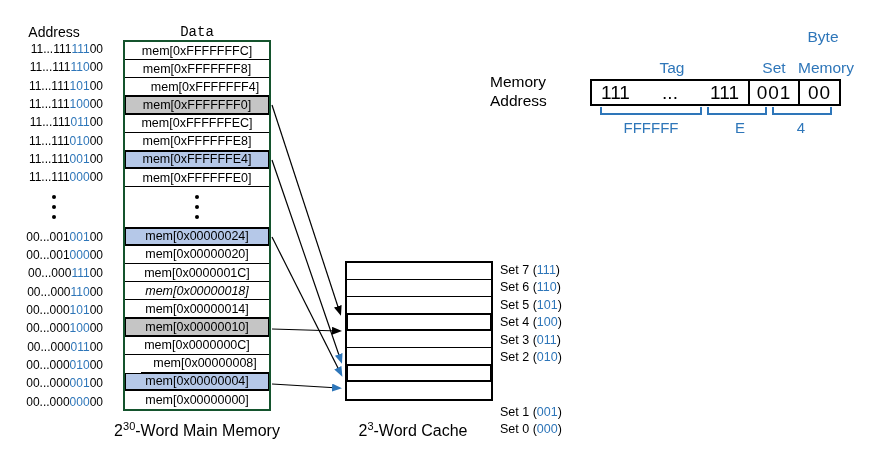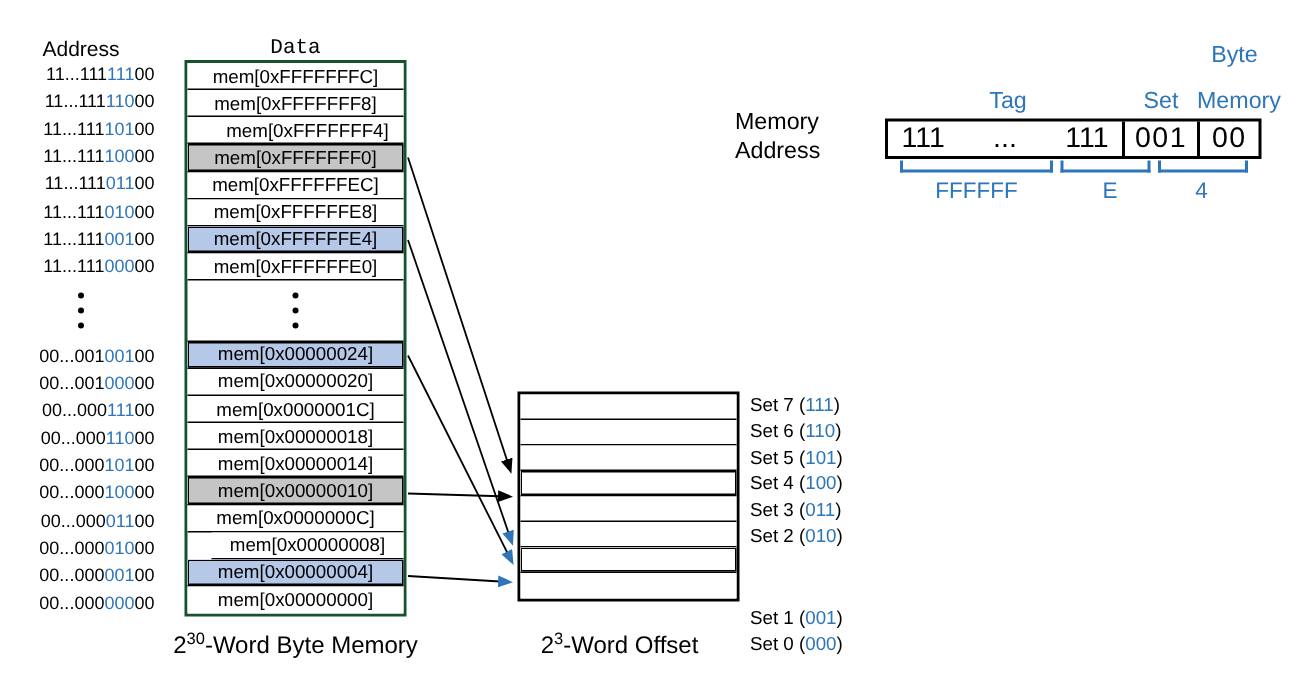--- a/index.html
+++ b/index.html
@@ -193,21 +193,21 @@
       <div class="ell-row" style="height: 41px;">
         <div class="dots">
           <div class="dot"></div>
           <div class="dot"></div>
           <div class="dot"></div>
         </div>
       </div>
       <div class="m-row hl-blue" style="height: 18.33px;">mem[0x00000024]</div>
       <div class="m-row" style="height: 18.33px;">mem[0x00000020]</div>
       <div class="m-row" style="height: 18.33px;">mem[0x0000001C]</div>
-      <div class="m-row" style="height: 18.33px;">mem[0x00000018]</div>
+      <div class="m-row" style="height: 18.33px; font-style: italic;">mem[0x00000018]</div>
       <div class="m-row" style="height: 18.33px;">mem[0x00000014]</div>
       <div class="m-row hl-gray" style="height: 18.33px;">mem[0x00000010]</div>
       <div class="m-row" style="height: 18.33px;">mem[0x0000000C]</div>
       <div class="m-row" style="height: 18.33px; margin-left: 16px;">mem[0x00000008]</div>
       <div class="m-row hl-blue" style="height: 18.33px;">mem[0x00000004]</div>
       <div class="m-row" style="height: 18.33px;">mem[0x00000000]</div>
     </div>
 
   <div id="cache-table">
       <div class="c-row" style="height: 17.5px;"></div>
@@ -256,24 +256,24 @@
         <span>)</span>
       </div>
       <div class="set-label" style="height: 17.5px;">
         <span>Set 0&nbsp;(</span>
         <span class="set-bits">000</span>
         <span>)</span>
       </div>
     </div>
 
   <div class="caption" id="mem-caption">
-    <span>2</span><sup>30</sup><span>-Word Byte Memory</span>
+    <span>2</span><sup>30</sup><span>-Word Main Memory</span>
   </div>
   <div class="caption" id="cache-caption">
-    <span>2</span><sup>3</sup><span>-Word Offset</span>
+    <span>2</span><sup>3</sup><span>-Word Cache</span>
   </div>
 
   <div id="mem-addr-label">
     <div>Memory</div>
     <div>Address</div>
   </div>
 
   <div class="field-label" id="lbl-byte">Byte</div>
   <div class="field-label" id="lbl-tag">Tag</div>
   <div class="field-label" id="lbl-set">Set</div>

